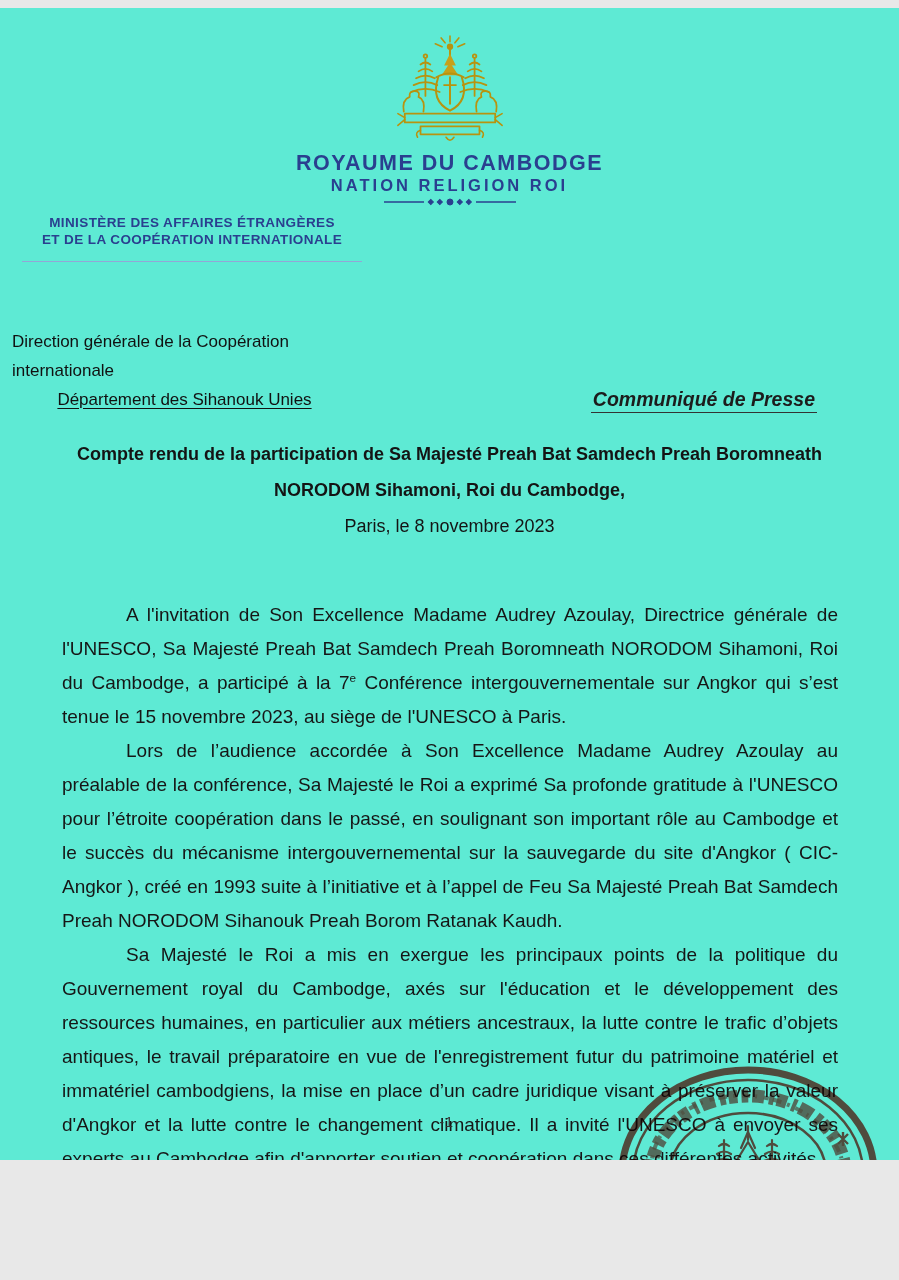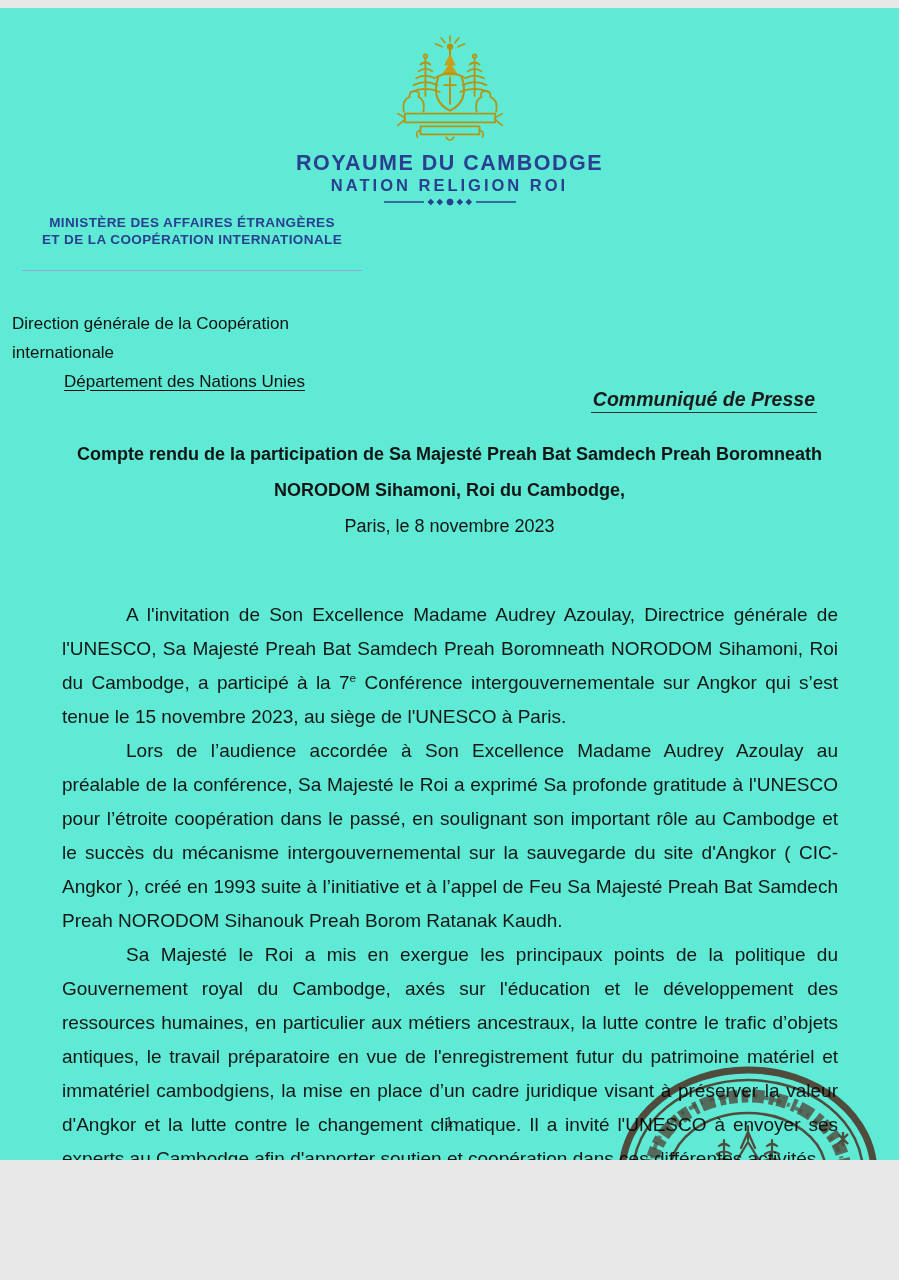--- a/index.html
+++ b/index.html
@@ -36,24 +36,24 @@
     position: absolute; top: 189px; left: 50%;
     transform: translateX(-50%);
     width: 132px; height: 10px;
   }
   .ministry {
     position: absolute; top: 206px; left: 22px;
     width: 340px; text-align: center;
     color: #2a3f8f; font-weight: 700;
     font-size: 13.5px; line-height: 17px; letter-spacing: 0.4px;
     border-bottom: 1.5px solid #93a6d6;
-    padding-bottom: 22px;
+    padding-bottom: 13px;
   }
   .dept {
-    position: absolute; top: 301px; left: 12px;
+    position: absolute; top: 319px; left: 12px;
     width: 345px;
     font-size: 17px; line-height: 29px;
     color: #111;
   }
   .dept .dept-line2 {
     text-align: center;
     text-decoration: underline;
     text-underline-offset: 3px;
   }
   .communique {
@@ -165,21 +165,21 @@
     </g>
   </svg>
 
   <div class="ministry">
     <div>MINISTÈRE DES AFFAIRES ÉTRANGÈRES</div>
     <div>ET DE LA COOPÉRATION INTERNATIONALE</div>
   </div>
 
   <div class="dept">
     <div class="dept-line1">Direction générale de la Coopération internationale</div>
-    <div class="dept-line2">Département des Nations Unies</div>
+    <div class="dept-line2">Département des Sihanouk Unies</div>
   </div>
 
   <div class="communique">Communiqué de Presse</div>
 
   <div class="title">
     <div>Compte rendu de la participation de Sa Majesté Preah Bat Samdech Preah Boromneath</div>
     <div>NORODOM Sihamoni, Roi du Cambodge,</div>
     <div class="dateline">Paris, le 8 novembre 2023</div>
   </div>
 

